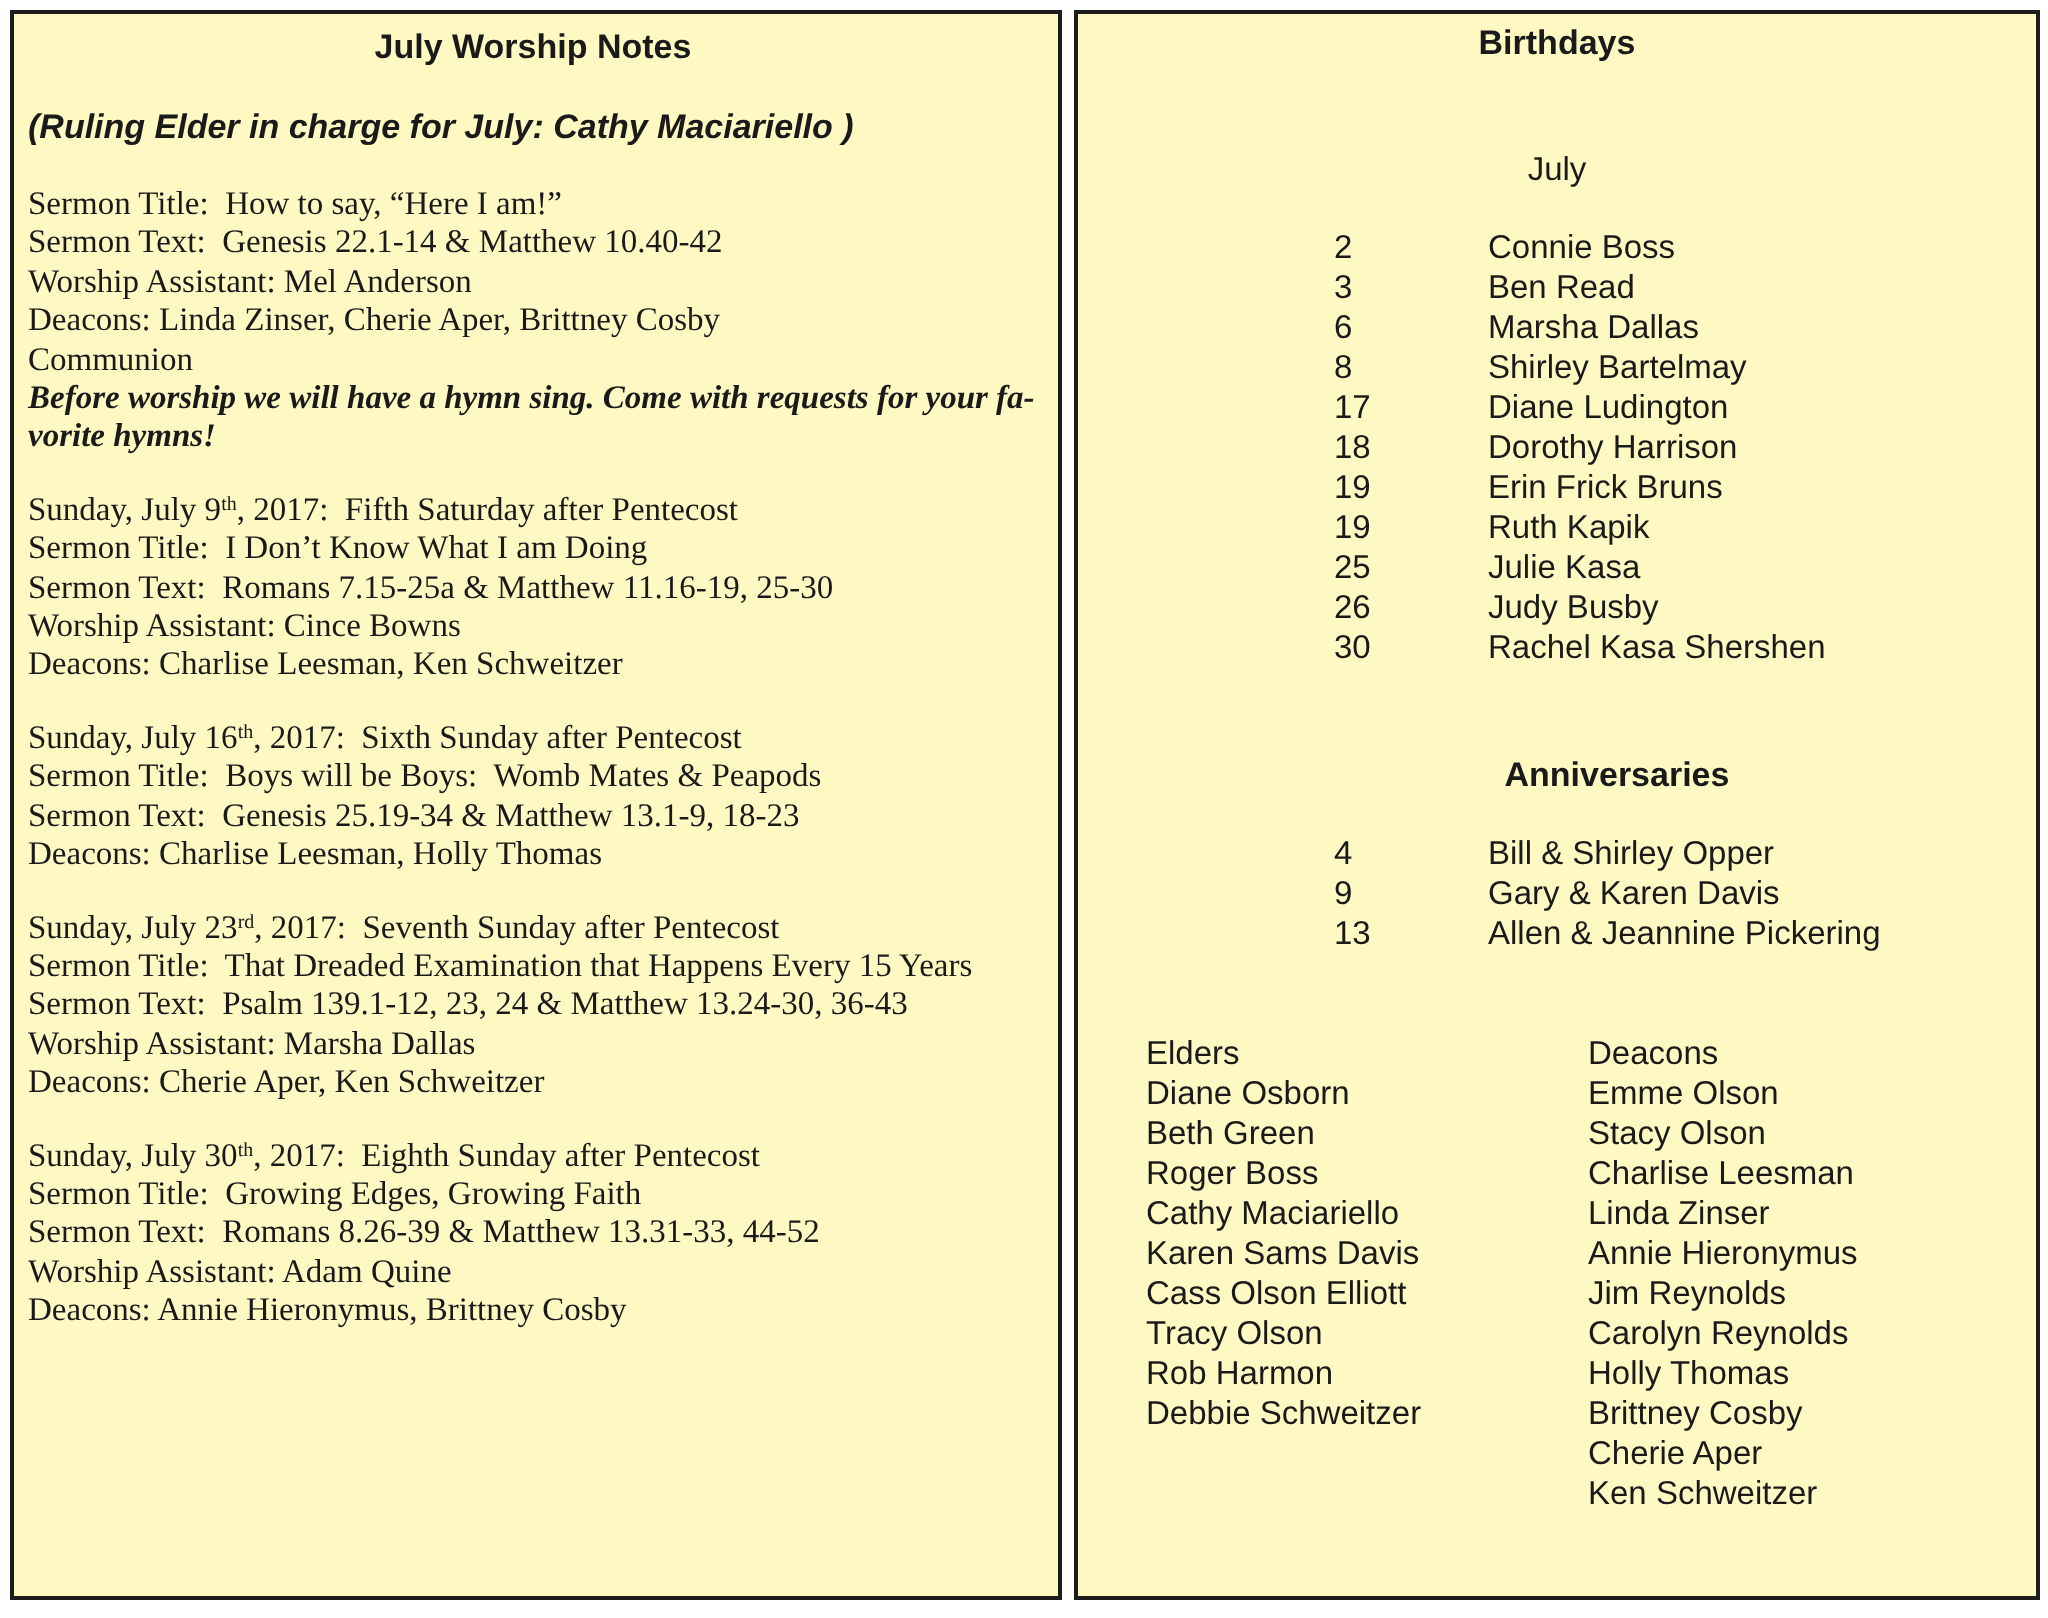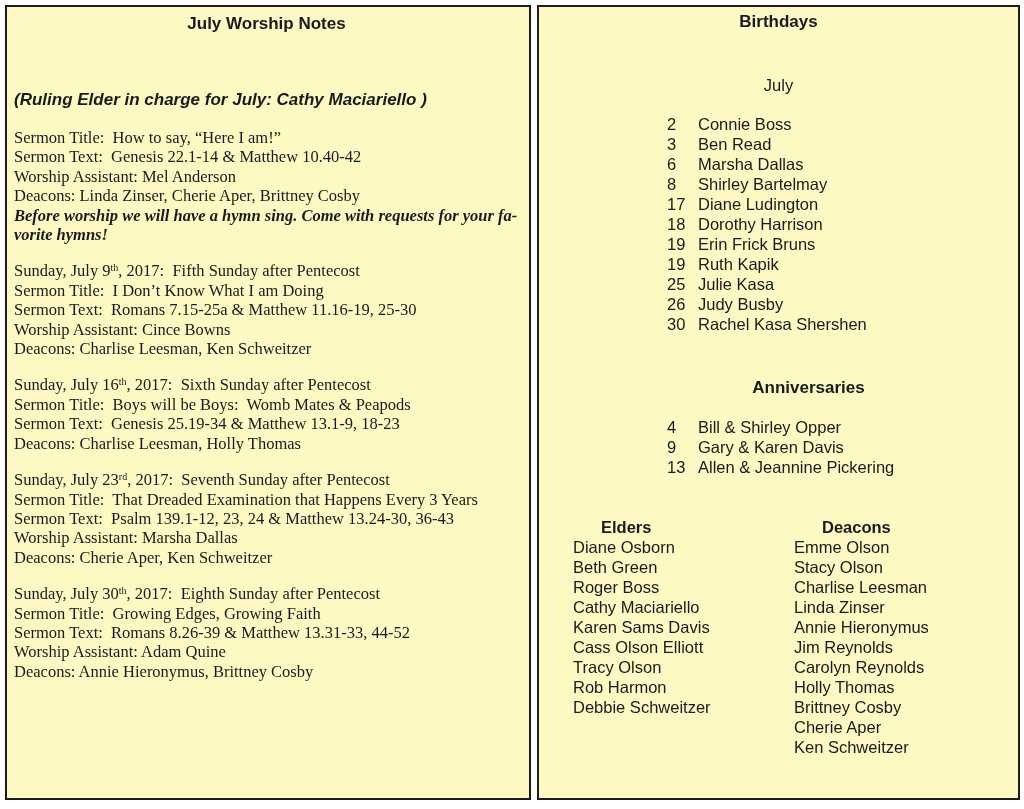--- a/index.html
+++ b/index.html
@@ -32,21 +32,21 @@
   .lp-title {
     margin-top: 7px;
     text-align: center;
     font-family: "Liberation Sans", sans-serif;
     font-size: 17px;
     font-weight: bold;
     line-height: 20px;
     white-space: pre-wrap;
   }
   .ruling-note {
-    margin-top: 56px;
+    margin-top: 20px;
     font-family: "Liberation Sans", sans-serif;
     font-size: 17px;
     font-weight: bold;
     font-style: italic;
     line-height: 20px;
     white-space: pre-wrap;
   }
   .services { font-family: "Liberation Serif", serif; font-size: 16.5px; }
   .service { margin-top: 17px; }
   .service:first-child { margin-top: 18px; }
@@ -82,77 +82,78 @@
     line-height: 20px;
     white-space: pre-wrap;
   }
   .roster { margin-top: 19px; }
   .roster-row {
     display: flex;
     padding-left: 128px;
     line-height: 20px;
   }
   .roster-day { width: 31px; flex: none; white-space: pre-wrap; }
-  .roster-name { white-space: pre-wrap; }
+  .roster-name { white-space: pre-wrap; margin-left: 46px; }
   .ann-title {
     margin-top: 44px;
     text-align: center;
     font-size: 17px;
     font-weight: bold;
     line-height: 20px;
     position: relative;
     left: 30px;
     white-space: pre-wrap;
   }
   .roster-ann { margin-top: 19px; }
   .officer-columns {
     display: flex;
     margin-top: 40px;
     padding-left: 34px;
   }
   .officer-col { line-height: 20px; }
   .officer-col-elders { width: 221px; flex: none; }
-  .officer-header { font-weight: bold; line-height: 20px; white-space: pre-wrap; margin-left: 28px; }
+  .officer-header { font-weight: normal; line-height: 20px; white-space: pre-wrap; }
   .officer-name { line-height: 20px; white-space: pre-wrap; }
 </style>
 </head>
 <body>
 
 <div class="panel panel-left">
   <div class="lp-inner">
     <div class="lp-title">July Worship Notes</div>
     <div class="ruling-note">(Ruling Elder in charge for July: Cathy Maciariello )</div>
     <div class="services" id="services-container">
   <div class="service">
   <div class="service-line">Sermon Title:  How to say, “Here I am!”</div>
           <div class="service-line">Sermon Text:  Genesis 22.1-14 &amp; Matthew 10.40-42</div>
           <div class="service-line">Worship Assistant: Mel Anderson</div>
           <div class="service-line">Deacons: Linda Zinser, Cherie Aper, Brittney Cosby</div>
+          <div class="service-line">Communion</div>
           <div class="service-note-line">Before worship we will have a hymn sing. Come with requests for your fa-</div>
           <div class="service-note-line">vorite hymns!</div>
         </div>
 
   <div class="service">
-    <div class="service-line service-date"><span>Sunday, July 9</span><sup>th</sup><span>, 2017:  Fifth Sunday after Pentecost</span></div>
+    <div class="service-line service-date"><span>Sunday, July 9</span><sup>th</sup><span>, 2017:  Fifth Saturday after Pentecost</span></div>
   <div class="service-line">Sermon Title:  I Don’t Know What I am Doing</div>
           <div class="service-line">Sermon Text:  Romans 7.15-25a &amp; Matthew 11.16-19, 25-30</div>
           <div class="service-line">Worship Assistant: Cince Bowns</div>
           <div class="service-line">Deacons: Charlise Leesman, Ken Schweitzer</div>
         </div>
 
   <div class="service">
     <div class="service-line service-date"><span>Sunday, July 16</span><sup>th</sup><span>, 2017:  Sixth Sunday after Pentecost</span></div>
   <div class="service-line">Sermon Title:  Boys will be Boys:  Womb Mates &amp; Peapods</div>
           <div class="service-line">Sermon Text:  Genesis 25.19-34 &amp; Matthew 13.1-9, 18-23</div>
           <div class="service-line">Deacons: Charlise Leesman, Holly Thomas</div>
         </div>
 
   <div class="service">
     <div class="service-line service-date"><span>Sunday, July 23</span><sup>rd</sup><span>, 2017:  Seventh Sunday after Pentecost</span></div>
-  <div class="service-line">Sermon Title:  That Dreaded Examination that Happens Every 3 Years</div>
+  <div class="service-line">Sermon Title:  That Dreaded Examination that Happens Every 15 Years</div>
           <div class="service-line">Sermon Text:  Psalm 139.1-12, 23, 24 &amp; Matthew 13.24-30, 36-43</div>
           <div class="service-line">Worship Assistant: Marsha Dallas</div>
           <div class="service-line">Deacons: Cherie Aper, Ken Schweitzer</div>
         </div>
 
   <div class="service">
     <div class="service-line service-date"><span>Sunday, July 30</span><sup>th</sup><span>, 2017:  Eighth Sunday after Pentecost</span></div>
   <div class="service-line">Sermon Title:  Growing Edges, Growing Faith</div>
           <div class="service-line">Sermon Text:  Romans 8.26-39 &amp; Matthew 13.31-33, 44-52</div>
           <div class="service-line">Worship Assistant: Adam Quine</div>

